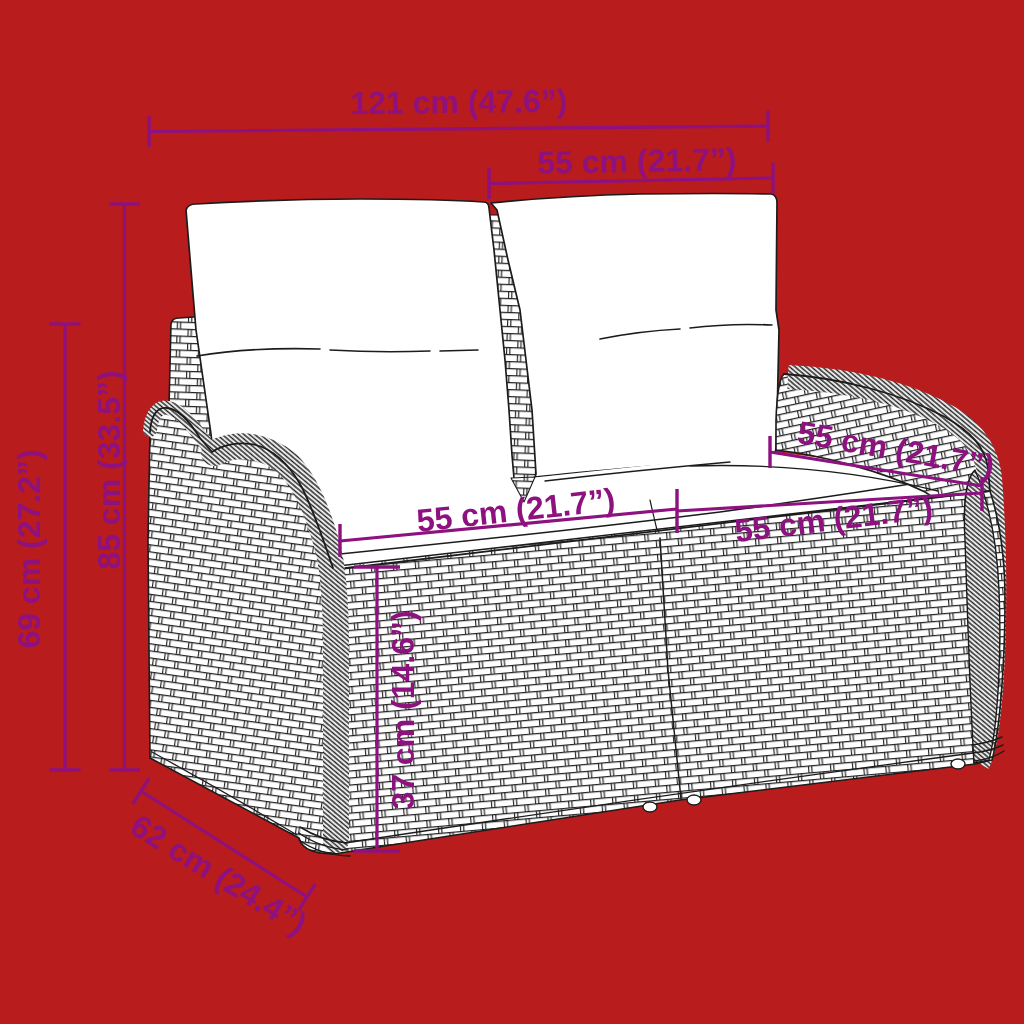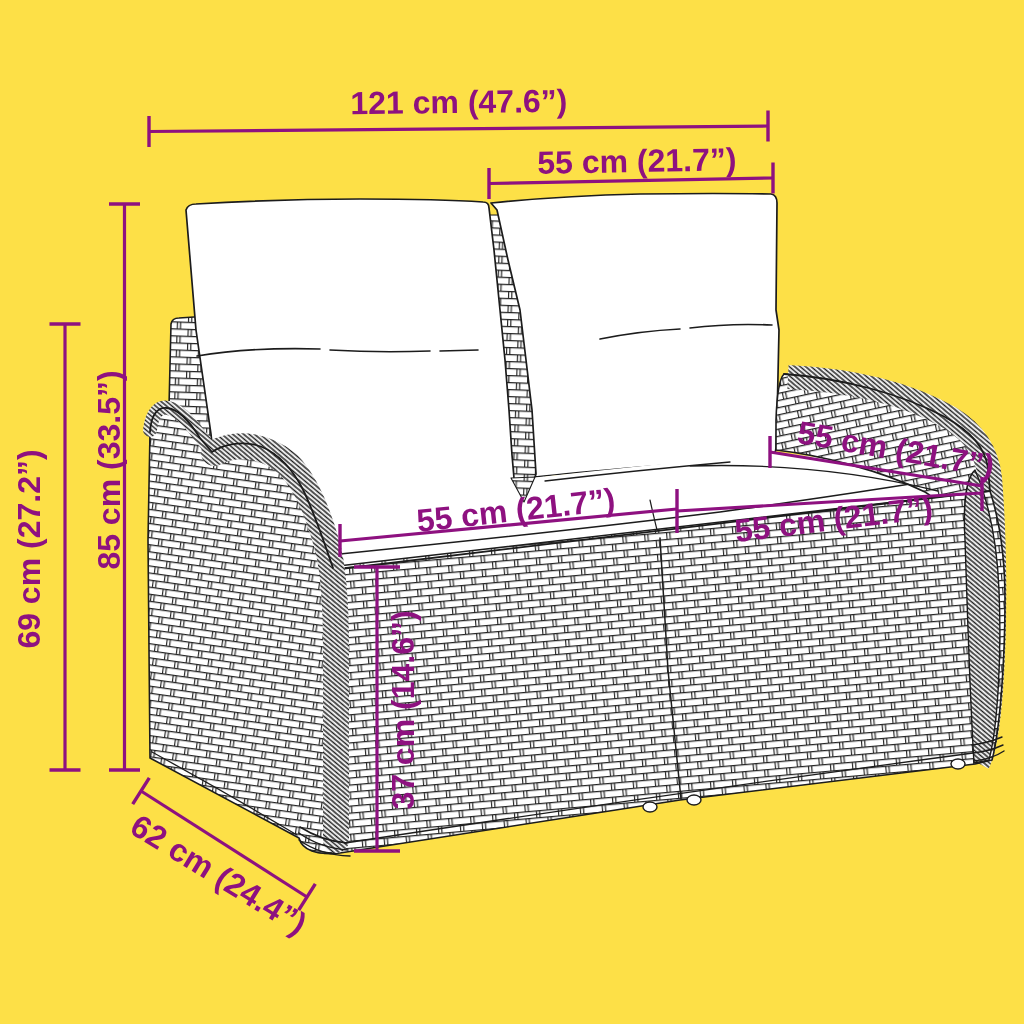--- a/index.html
+++ b/index.html
@@ -1,16 +1,16 @@
 <!DOCTYPE html>
 <html><head>
 <meta charset="utf-8">
 <style>
   html,body{margin:0;padding:0;background:#ffffff;}
-  #page{width:1024px;height:1024px;position:relative;overflow:hidden;background:#fde047;}
+  #page{width:1024px;height:1024px;position:relative;overflow:hidden;background:#b91c1c;}
   text{font-family:"Liberation Sans", sans-serif;font-weight:bold;fill:#8e1180;}
 </style>
 </head>
 <body>
 <div id="page">
 <svg width="1024" height="1024" viewBox="0 0 1024 1024">
 <defs>
   <pattern id="bk0" width="22" height="14" patternUnits="userSpaceOnUse">
     <rect width="22" height="14" fill="#ffffff"></rect>
     <path d="M0,0.6 H22 M0,7.6 H22" stroke="#222" stroke-width="1.05" fill="none"></path>

